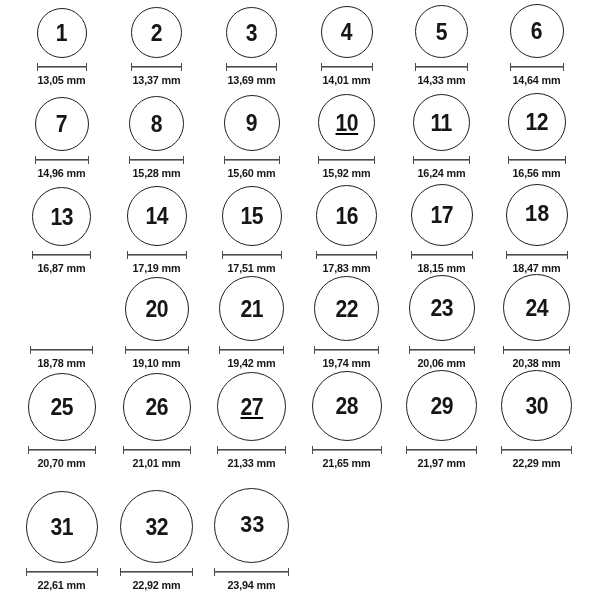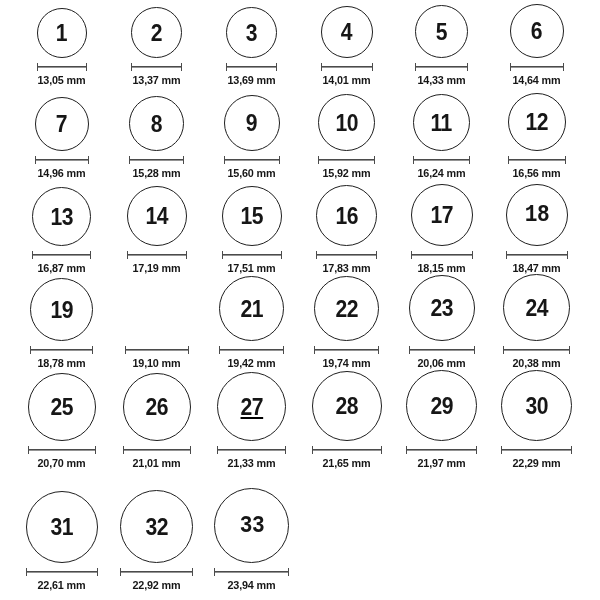--- a/index.html
+++ b/index.html
@@ -147,21 +147,21 @@
 
   <div class="cell">
     <div class="circle" style="width: 56px; height: 56px;">
       <span class="num">9</span>
     </div>
     <div class="dim" style="width: 56px;"></div>
     <div class="label">15,60 mm</div>
   </div>
 
   <div class="cell">
-    <div class="circle" style="width: 57px; height: 57px;">
+    <div class="circle" style="width: 57px; height: 57px; text-decoration: underline;">
       <span class="num">10</span>
     </div>
     <div class="dim" style="width: 57px;"></div>
     <div class="label">15,92 mm</div>
   </div>
 
   <div class="cell">
     <div class="circle" style="width: 57px; height: 57px;">
       <span class="num">11</span>
     </div>
@@ -221,28 +221,28 @@
   <div class="cell">
     <div class="circle" style="width: 62px; height: 62px; font-family: Liberation Mono, monospace;">
       <span class="num">18</span>
     </div>
     <div class="dim" style="width: 62px;"></div>
     <div class="label">18,47 mm</div>
   </div>
 </div>
     <div class="row row-3">
   <div class="cell">
-    <div class="circle" style="width: 63px; height: 63px;">
-      <span class="num">19</span>
-    </div>
     <div class="dim" style="width: 63px;"></div>
     <div class="label">18,78 mm</div>
   </div>
 
   <div class="cell">
+    <div class="circle" style="width: 64px; height: 64px;">
+      <span class="num">20</span>
+    </div>
     <div class="dim" style="width: 64px;"></div>
     <div class="label">19,10 mm</div>
   </div>
 
   <div class="cell">
     <div class="circle" style="width: 65px; height: 65px;">
       <span class="num">21</span>
     </div>
     <div class="dim" style="width: 65px;"></div>
     <div class="label">19,42 mm</div>

